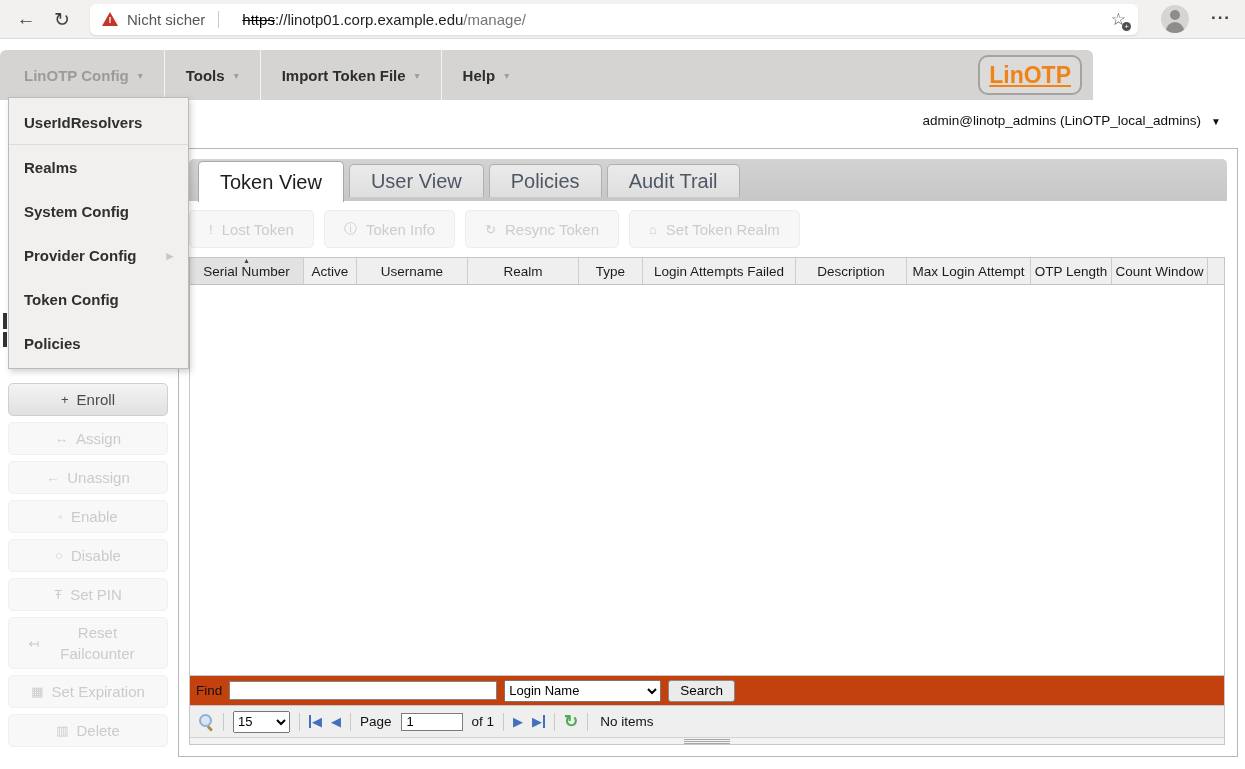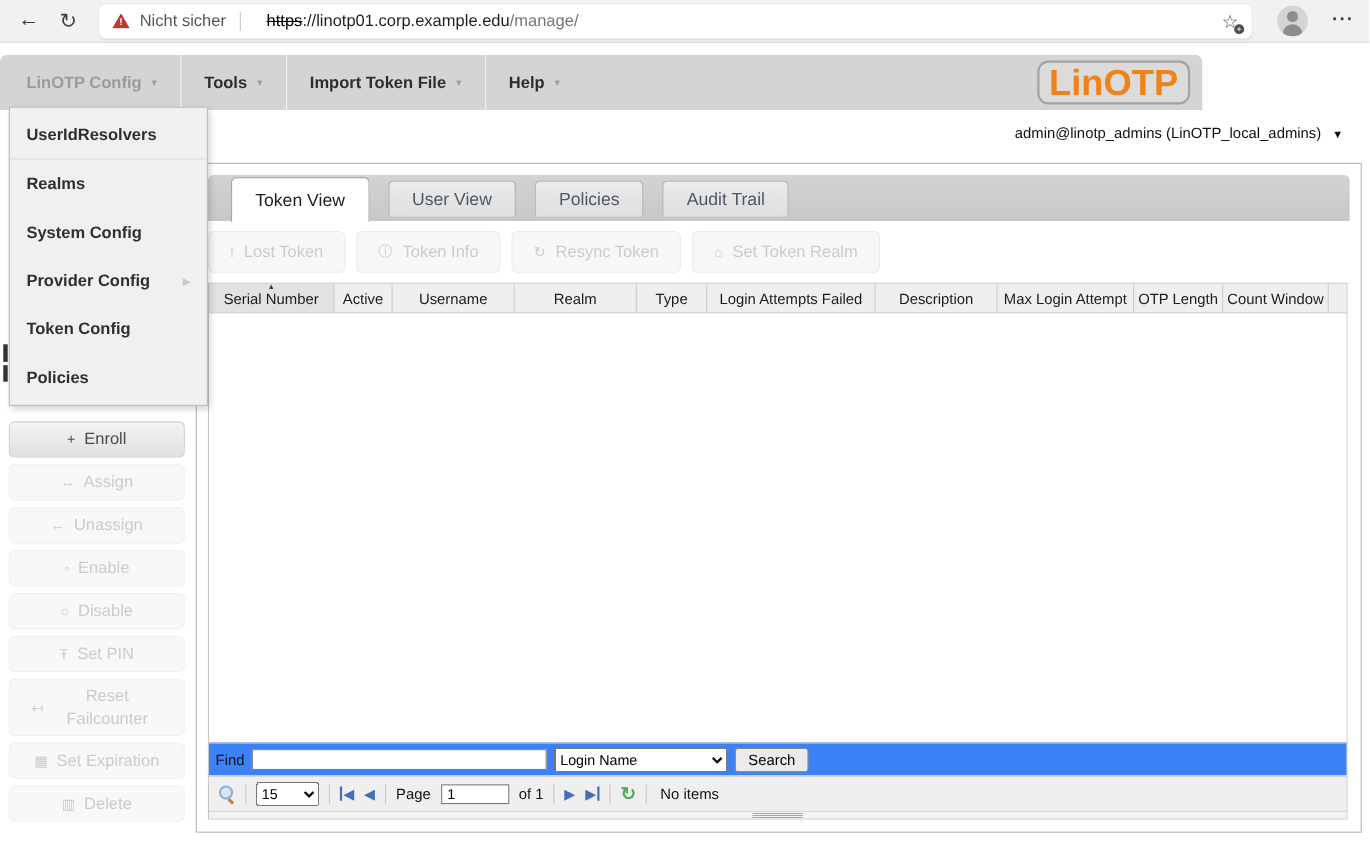--- a/index.html
+++ b/index.html
@@ -39,21 +39,21 @@
   
   .menubar{position:absolute;left:0;top:50px;width:1093px;height:50px;background:#d5d4d3;
     border-radius:6px 6px 0 0;display:flex;align-items:stretch;}
   .mb-item{display:flex;align-items:center;gap:9px;padding:0 21px;font-size:15px;font-weight:bold;color:#2d2d2d;}
   .mb-item.first{padding-left:24px;}
   .mb-item.open{color:#9b9b9b;}
   .mb-sep{width:1px;background:rgba(255,255,255,.75);}
   .mb-chevron{font-size:10px;color:#9e9e9e;font-weight:normal;}
   .logo{position:absolute;right:11px;top:5px;height:40px;padding:0 9px;border:2px solid #a3a3a3;
     border-radius:10px;background:#dcdbda;display:flex;align-items:center;}
-  .logo span{color:#ef8318;font-size:33px;font-weight:bold;}
+  .logo span{color:#ef8318;font-size:23px;font-weight:bold;text-decoration:underline;}
 
   
   .sliver{position:absolute;left:3px;width:4px;background:#333;z-index:5;}
   .sliver.s1{top:313px;height:16px;} .sliver.s2{top:332px;height:15px;}
   .config-menu{position:absolute;left:8px;top:97px;width:181px;background:#f1f0ee;
     border:1px solid #bbbbbb;box-shadow:2px 3px 6px rgba(0,0,0,.18);z-index:40;padding:3px 0;}
   .cm-item{height:44px;display:flex;align-items:center;padding:0 15px;font-size:15px;font-weight:bold;color:#2f2f2f;}
   .cm-item.sep{border-bottom:1px solid #dcdcdc;}
   .cm-arrow{margin-left:auto;color:#c8c8c8;font-size:13px;}
 
@@ -61,21 +61,21 @@
   .account{position:absolute;top:113px;right:24px;font-size:13.5px;color:#101010;}
   .account .caret{font-size:10px;margin-left:10px;}
 
   
   .main-panel{position:absolute;left:178px;top:148px;width:1060px;height:609px;background:#fff;
     border:1px solid #b6b6b6;padding:10px;}
 
   .tab-band{height:42px;background:linear-gradient(#d3d3d3,#c7c7c7);border-radius:5px 5px 0 0;
     display:flex;align-items:flex-end;padding-left:9px;position:relative;}
   .tab{border:1px solid #b0b0b0;border-bottom:none;border-radius:5px 5px 0 0;padding:0 21px;
-    margin-right:5px;font-size:16px;white-space:nowrap;margin-left:12px;}
+    margin-right:5px;font-size:20px;white-space:nowrap;}
   .tab.active{background:#fff;color:#1e1e1e;height:41px;line-height:41px;margin-bottom:-1px;
     position:relative;z-index:2;border-color:#a8a8a8;}
   .tab.inactive{background:linear-gradient(#ebebeb,#dedede);color:#4e5864;height:33px;line-height:33px;margin-bottom:4px;}
 
   .toolbar{margin-top:9px;display:flex;gap:10px;}
   .tb-btn{height:38px;background:#f7f7f7;border:1px solid #ececec;border-radius:5px;color:#cccccc;
     font-size:15px;display:flex;align-items:center;gap:9px;padding:0 19px;}
   .tb-icon{font-size:13px;}
 
   .grid{margin-top:9px;border:1px solid #c6c6c6;width:1036px;}
@@ -83,21 +83,21 @@
     font-size:13.5px;color:#1c1c1c;}
   .gh-cell{border-right:1px solid #cdcdcd;text-align:center;padding-top:6px;white-space:nowrap;
     overflow:hidden;position:relative;flex:none;}
   .gh-cell.sorted{background:#e2e2e2;}
   .sort-caret{position:absolute;top:-2px;left:50%;transform:translateX(-50%);font-size:8px;color:#3f3f3f;}
   .c0{width:114px;} .c1{width:53px;} .c2{width:111px;} .c3{width:111px;} .c4{width:64px;}
   .c5{width:153px;} .c6{width:111px;} .c7{width:124px;} .c8{width:81px;} .c9{width:96px;text-align:center;}
   .gh-filler{flex:1;border-right:none;}
   .grid-body{height:390px;background:#fff;}
 
-  .find-row{border-top:1px solid #c6c6c6;background:#3b82f6;height:30px;display:flex;align-items:center;
+  .find-row{border-top:1px solid #c6c6c6;background:#c2410c;height:30px;display:flex;align-items:center;
     gap:7px;padding:0 6px;font-size:13.5px;color:#111;}
   .find-input{width:268px;height:19px;border:1px solid #828282;font-size:13px;padding:0 3px;background:#fff;}
   .find-select{width:157px;height:22px;font-size:13px;}
   .search-btn{height:22px;padding:0 11px;background:#ebebeb;border:1px solid #8a8a8a;border-radius:3px;
     font-size:13.5px;font-family:"Liberation Sans",sans-serif;}
 
   .pager-row{border-top:1px solid #c6c6c6;background:#efefef;height:32px;display:flex;align-items:center;
     gap:9px;padding:0 9px;font-size:13.5px;color:#111;}
   .p-sep{width:1px;height:18px;background:#c9c9c9;flex:none;}
   .magnifier{width:15px;height:15px;position:relative;flex:none;}

